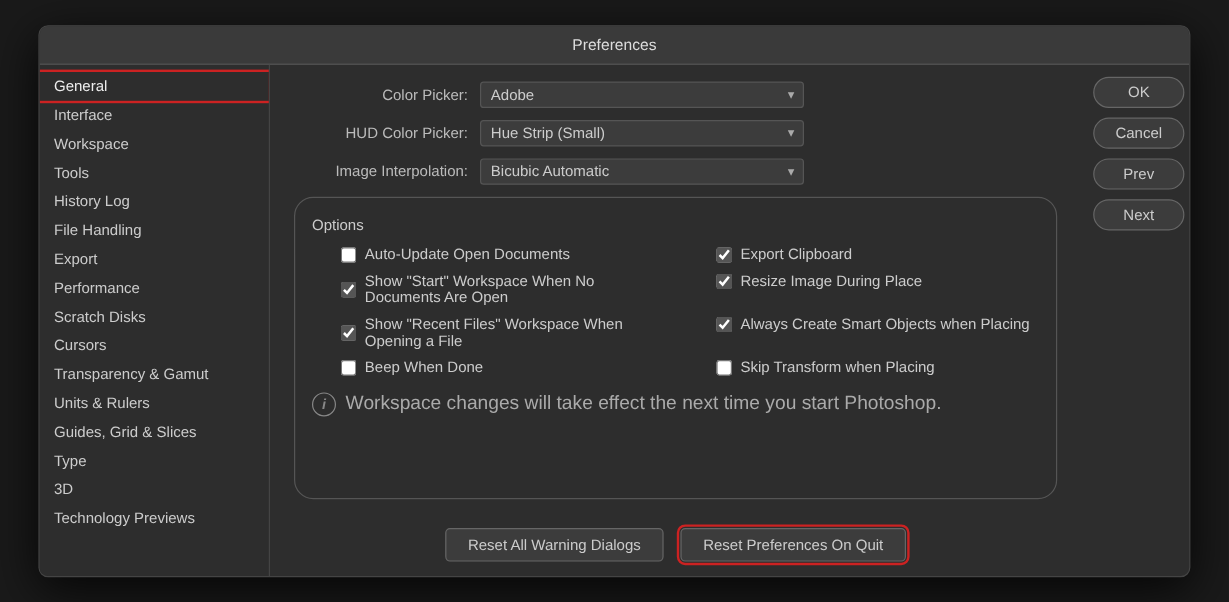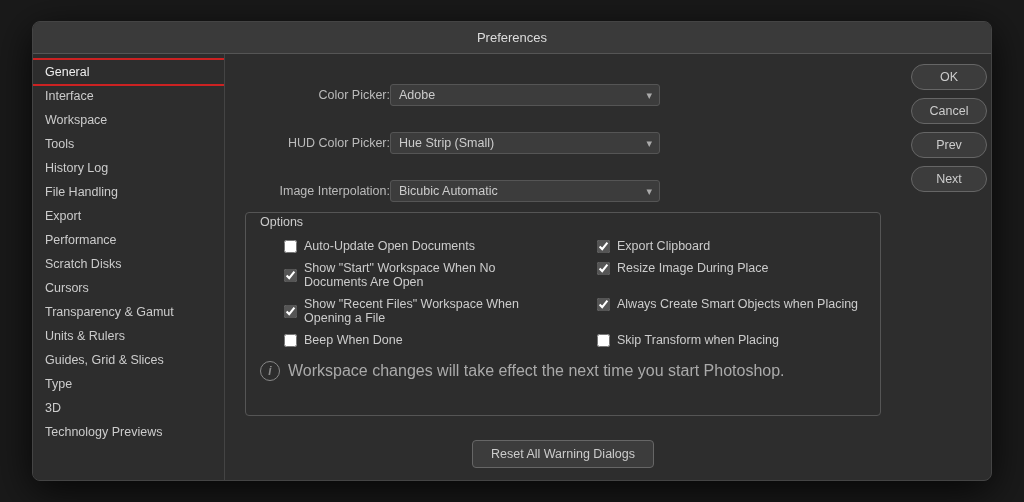--- a/index.html
+++ b/index.html
@@ -64,21 +64,21 @@
       flex: 1;
       padding: 14px 20px;
       display: flex;
       flex-direction: column;
       gap: 10px;
       overflow-y: auto;
     }
     .field-row {
       display: flex;
       align-items: center;
-      margin-top: 16px;
+      gap: 10px;
     }
     .field-label {
       text-align: right;
       width: 145px;
       color: #bbb;
       flex-shrink: 0;
       font-size: 12.5px;
     }
     .field-select {
       background: #3c3c3c;
@@ -103,22 +103,22 @@
       right: 8px;
       top: 50%;
       transform: translateY(-50%);
       color: #aaa;
       pointer-events: none;
       font-size: 11px;
     }
     
     .options-section {
       border: 1px solid #555;
-      border-radius: 4px;
-      padding: 2px 14px;
+      border-radius: 16px;
+      padding: 16px 14px;
       flex: 1;
     }
     .options-title {
       font-size: 12.5px;
       color: #ccc;
       margin-bottom: 10px;
     }
     .options-grid {
       display: grid;
       grid-template-columns: 1fr 1fr;
@@ -325,20 +325,21 @@
 
           <div class="info-row">
             <div class="info-icon">i</div>
             <span class="info-text">Workspace changes will take effect the next time you start Photoshop.</span>
           </div>
         </div>
       </div>
 
       <div class="bottom-buttons">
         <button class="btn-secondary">Reset All Warning Dialogs</button>
+        <button class="btn-secondary highlight">Reset Preferences On Quit</button>
       </div>
     </div>
 
     <div class="right-buttons">
       <button class="btn-right">OK</button>
       <button class="btn-right">Cancel</button>
       <button class="btn-right">Prev</button>
       <button class="btn-right">Next</button>
     </div>
   </div>

